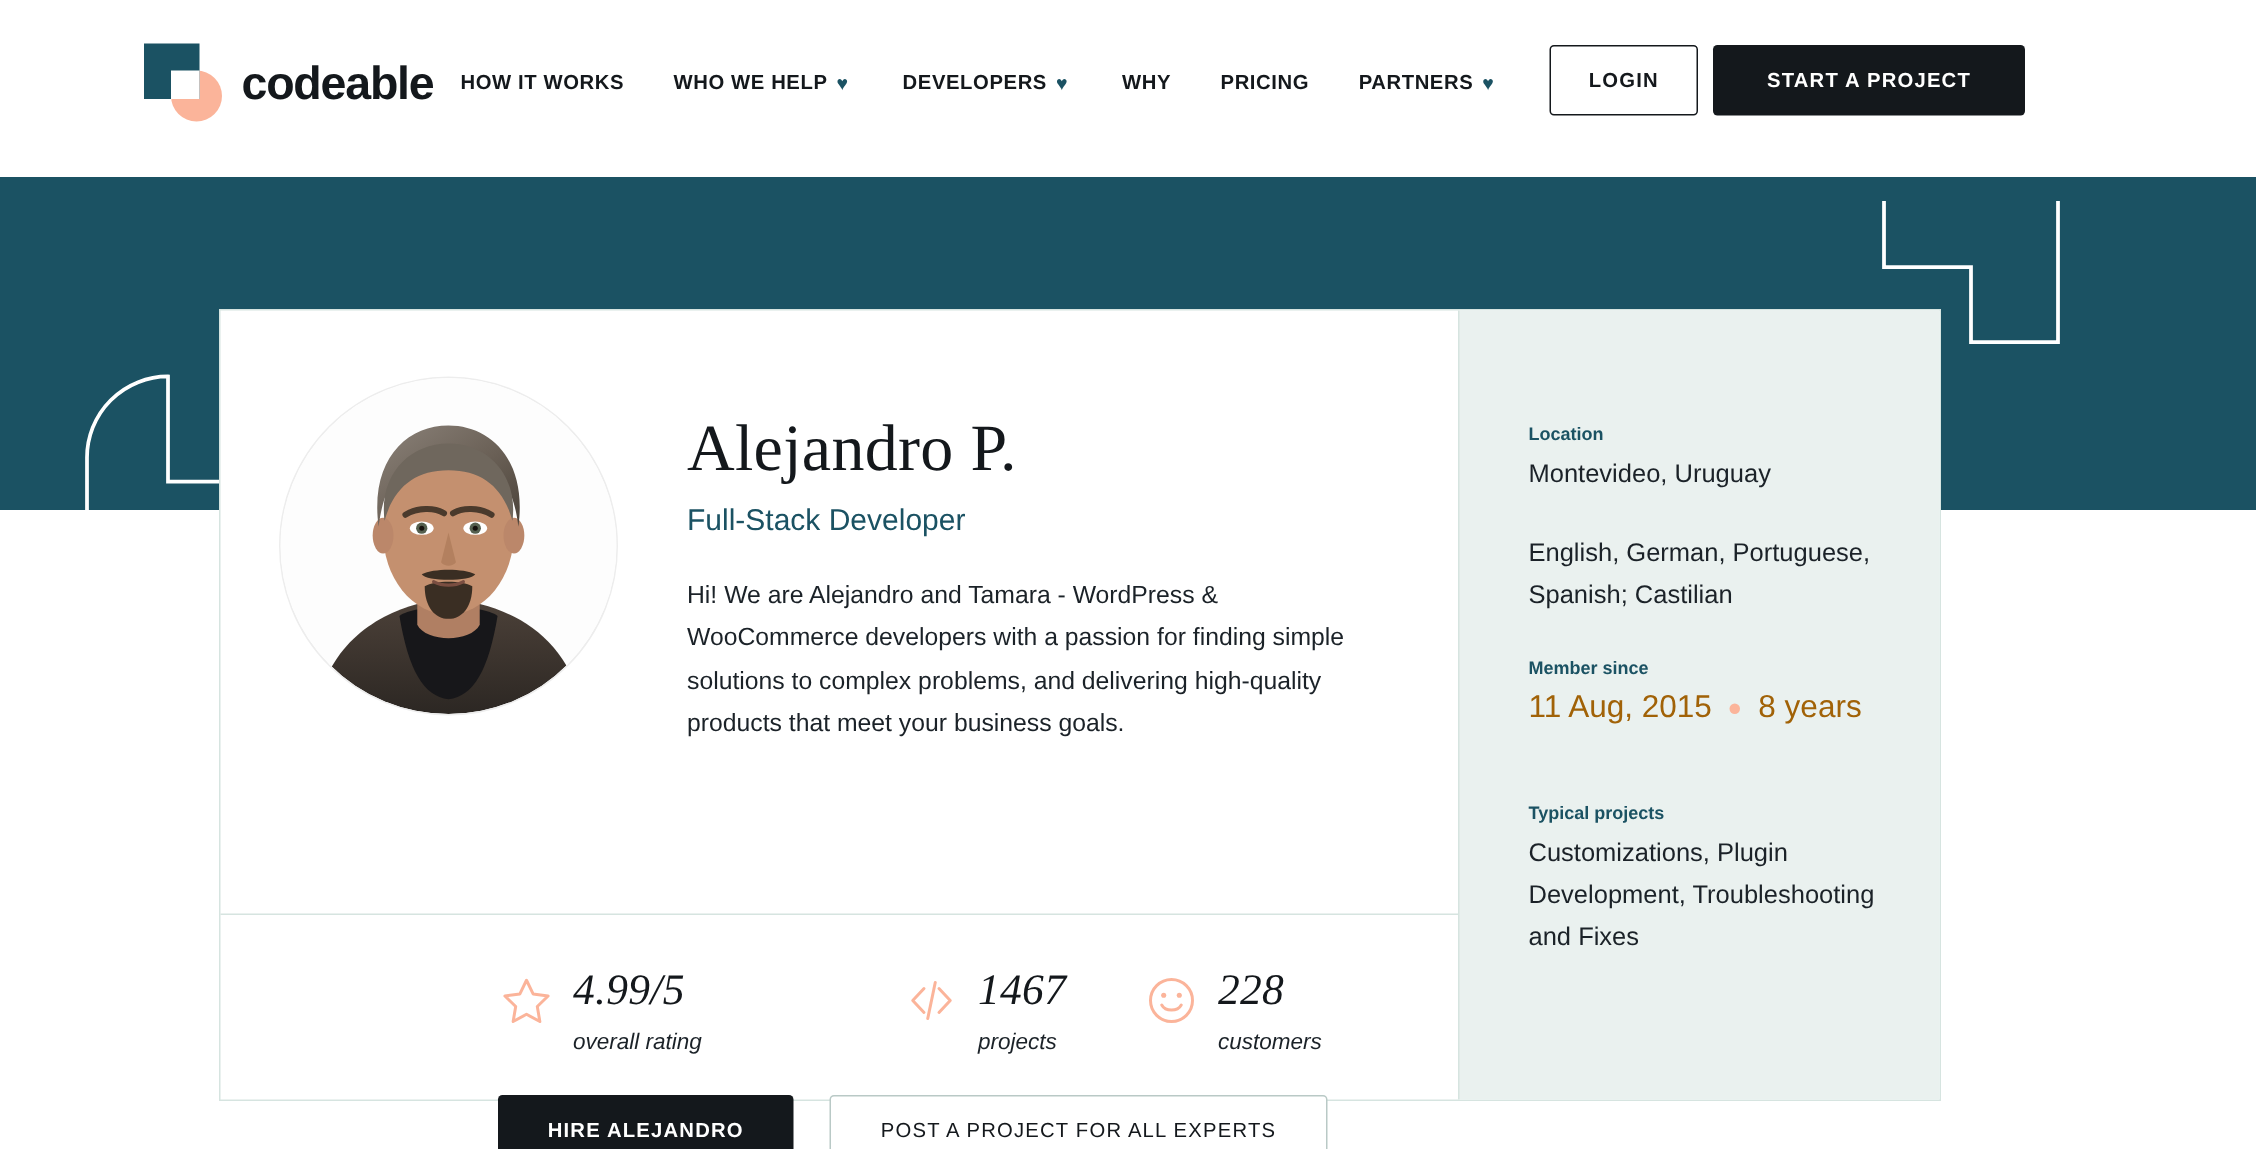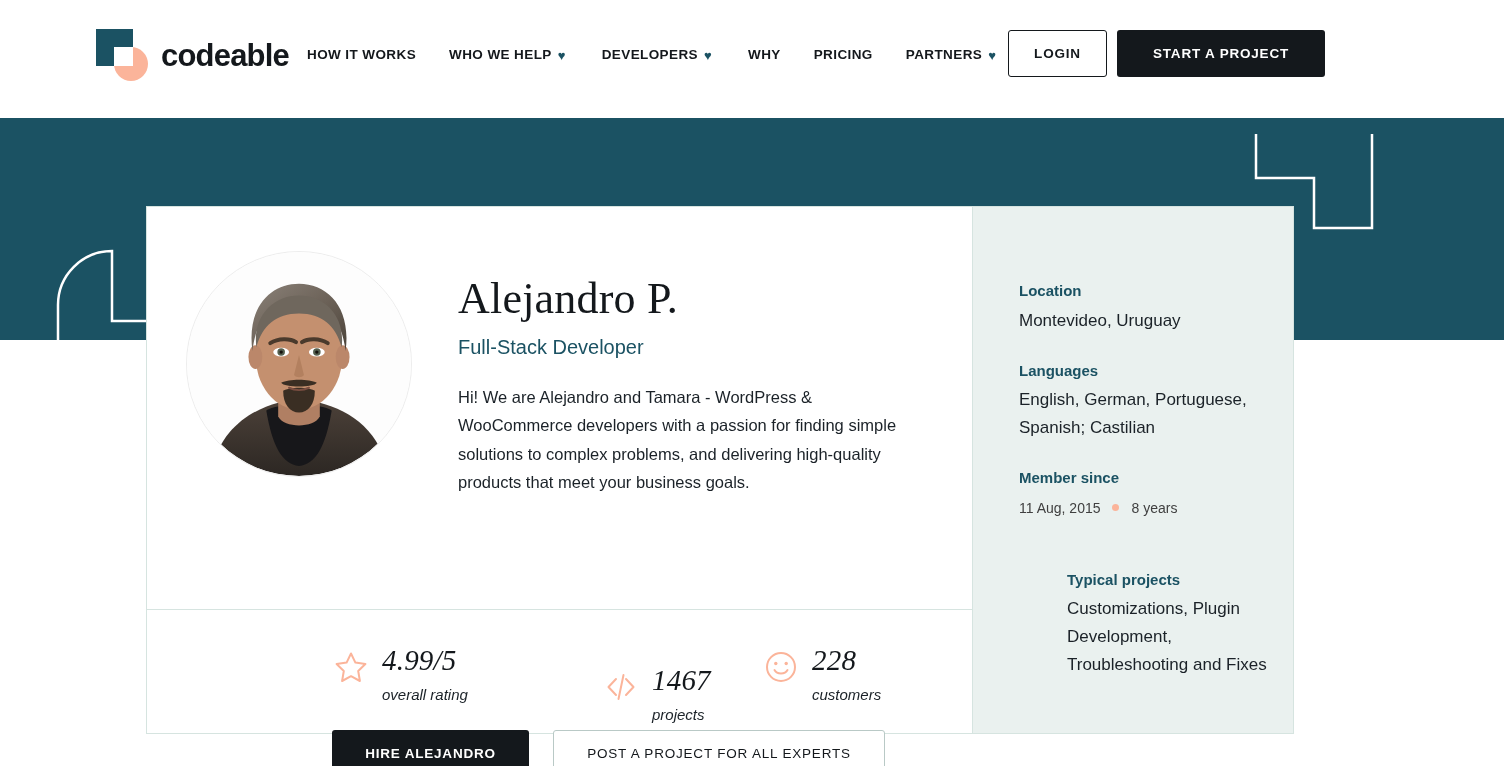--- a/index.html
+++ b/index.html
@@ -103,21 +103,21 @@
     width: 11px;
     height: 11px;
     color: #1b5263;
     font-size: 13px;
     line-height: 11px;
   }
 
   
   .header-actions {
     position: absolute;
-    right: 179px;
+    right: 154px;
     top: 30px;
     display: flex;
     align-items: center;
     gap: 10px;
     margin-left: 19px;
   }
   .btn-login {
     width: 99px;
     height: 47px;
     border: 1px solid #14181c;
@@ -281,21 +281,21 @@
 
   .stats {
     position: absolute;
     left: 186px;
     top: 438px;
     display: flex;
     gap: 0;
   }
   .stat { display: flex; align-items: flex-start; font-style: italic; }
   .stat:nth-child(1) { width: 270px; }
-  .stat:nth-child(2) { width: 160px; margin-top: 20px; }
+  .stat:nth-child(2) { width: 160px; }
   .stat-icon {
     width: 36px;
     height: 36px;
     flex: 0 0 36px;
     margin-top: 4px;
   }
   .stat-icon svg { display: block; width: 100%; height: 100%; }
   .stat-text { margin-left: 13px; }
   .stat-value {
     font-family: "Liberation Serif", serif;
@@ -312,39 +312,39 @@
   }
 
   
   .card-side {
     flex: 1;
     background: #eaf1ef;
     border-left: 1px solid #d6e4e0;
     padding: 73px 0 0 46px;
   }
   .side-group { margin-bottom: 25px; }
-  .side-group.gap-extra { margin-top: 47px; margin-left: 48px; }
+  .side-group.gap-extra { margin-top: 47px; }
   .side-label {
-    font-size: 15px;
+    font-size: 12px;
     font-weight: bold;
     color: #1b5263;
     line-height: 1.5;
     margin-bottom: 4px;
   }
   .side-value {
     font-size: 17px;
     color: #1b2228;
     line-height: 28px;
     max-width: 232px;
   }
   .member-line {
     display: flex;
     align-items: center;
-    font-size: 14px;
-    color: #404040;
+    font-size: 21px;
+    color: #a16207;
     line-height: 28px;
   }
   .member-dot {
     width: 7px;
     height: 7px;
     border-radius: 50%;
     background: #fbb49a;
     margin: 0 12px;
     flex: 0 0 7px;
   }
@@ -522,21 +522,20 @@
   </div>
 
   <aside class="card-side">
 
     <div class="side-group">
       <div class="side-label">Location</div>
       <div class="side-value">Montevideo, Uruguay</div>
     </div>
 
     <div class="side-group">
-      <div class="side-label">Languages</div>
       <div class="side-value">English, German, Portuguese, Spanish; Castilian</div>
     </div>
 
     <div class="side-group">
       <div class="side-label">Member since</div>
       <div class="member-line">
         <span>11 Aug, 2015</span>
         <span class="member-dot"></span>
         <span>8 years</span>
       </div>

